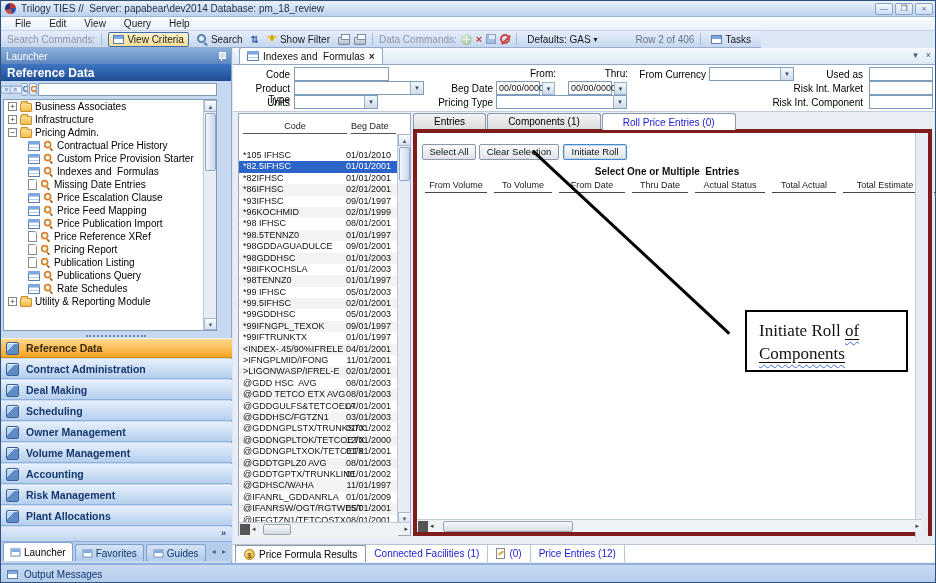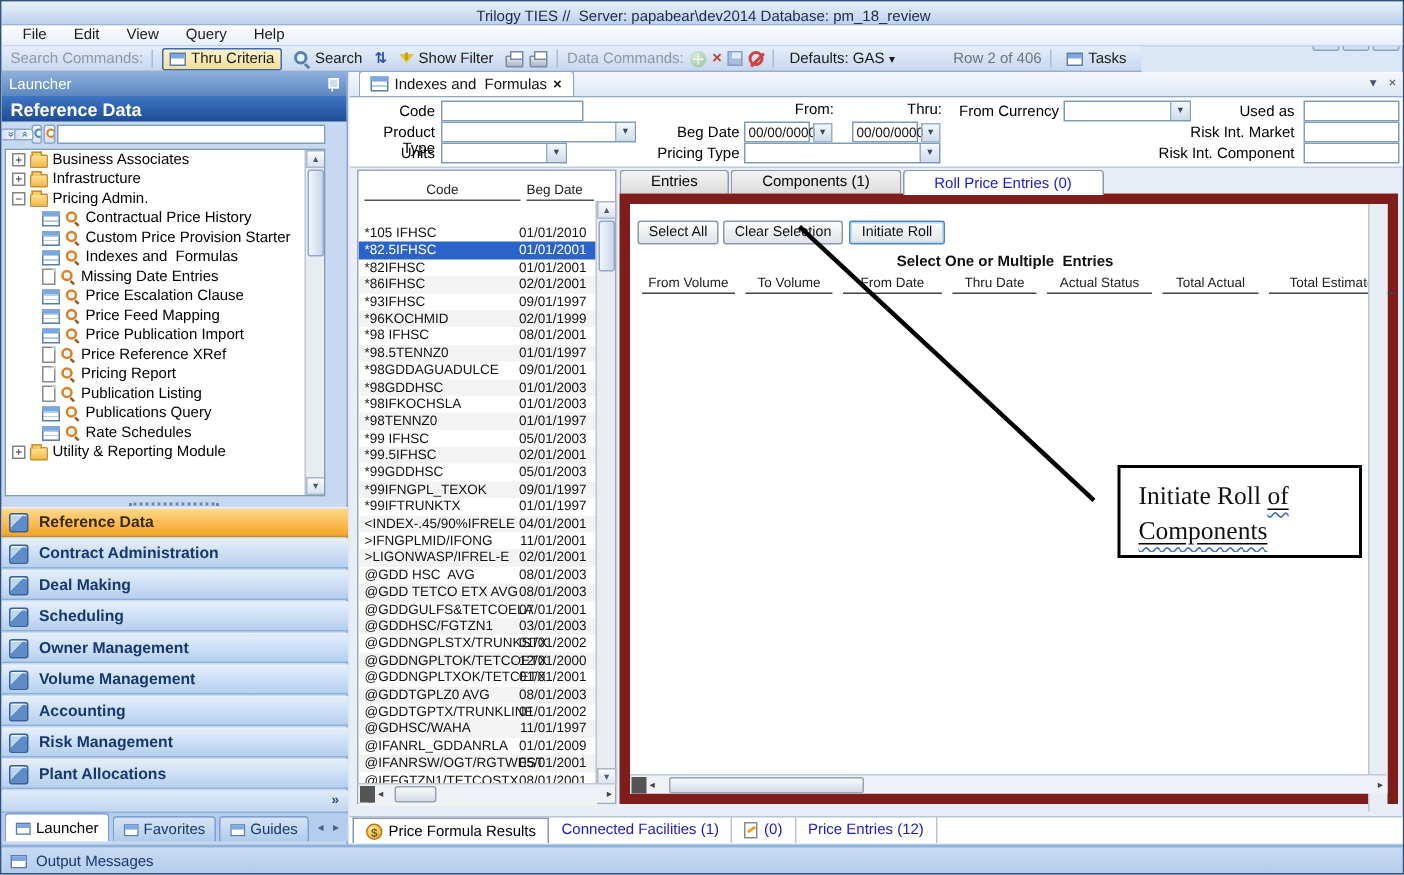--- a/index.html
+++ b/index.html
@@ -3,21 +3,21 @@
 <meta charset="utf-8">
 <style>
   * { margin:0; padding:0; box-sizing:border-box; }
   html,body { background:#888; }
   body { font-family:"Liberation Sans","DejaVu Sans",sans-serif; font-size:10px; color:#111; }
   #root { position:relative; width:936px; height:583px; background:#dce7f6; border:1px solid #30507e; overflow:hidden; }
 
   
   #titlebar { position:absolute; left:0; top:0; width:936px; height:16px;
     background:linear-gradient(#e8f1fc,#bcd2ee); display:flex; align-items:center; gap:5px; padding:0 4px;
-    border-bottom:1px solid #9ab4d8;flex-direction:column; }
+    border-bottom:1px solid #9ab4d8; }
   .pinwheel { width:11px; height:11px; border-radius:50%;
     background:conic-gradient(#c23333 0 22%, #2a50a8 22% 45%, #d04848 45% 70%, #20307c 70%); }
   #title-text { color:#1d2a45; white-space:pre; }
   #win-btns { margin-left:auto; display:flex; gap:2px; }
   .win-btn { width:18px; height:12px; border:1px solid #8ba4c6; border-radius:2px;
     background:linear-gradient(#f2f7fd,#cdddf2); font-size:8px; line-height:10px; text-align:center; color:#44557a; }
 
   #menubar { position:absolute; left:0; top:16px; width:936px; height:14px; background:linear-gradient(#fbfdff,#e8effa);
     display:flex; align-items:center; gap:2px; padding:0 6px; border-bottom:1px solid #c6d4e8; }
   .menu-item { padding:0 8px; color:#1a1a1a; }
@@ -140,21 +140,21 @@
   .hs-left { position:absolute; left:13px; top:2px; font-size:7px; color:#444; }
   .hs-right { position:absolute; right:2px; top:2px; font-size:7px; color:#444; }
   .hs-thumb { position:absolute; top:1px; height:11px; background:linear-gradient(#f8fafc,#d4dce6); border:1px solid #98a4b4; border-radius:2px; }
 
   
   #right-panel { position:absolute; left:180px; top:65px; width:519px; height:423px; }
   #rp-tabs { position:absolute; left:0; top:0; height:16px; display:flex; }
   .rp-tab { height:16px; padding:0 20px; border:1px solid #8a98ac; border-bottom:none; border-radius:3px 3px 0 0;
     background:linear-gradient(#f4f4f4,#dcdcdc); display:flex; align-items:center; margin-right:1px; color:#000; }
   .rp-tab[data-active="true"] { background:#fff; color:#1a1acd; height:17px; position:relative; z-index:2; }
-  #rp-box { position:absolute; left:0; top:16px; width:519px; height:407px; background:#fff; border:7px solid #7f1d1d; }
+  #rp-box { position:absolute; left:0; top:16px; width:519px; height:407px; background:#fff; border:4px solid #7f1d1d; }
   .rp-btn { position:absolute; top:11px; height:16px; border:1px solid #8a98ac; border-radius:2px;
     background:linear-gradient(#fcfcfc,#dfe3e8); font-size:9.5px; text-align:center; line-height:14px; color:#111; }
   #rp-btn-1 { left:5px; width:54px; }
   #rp-btn-2 { left:62px; width:80px; }
   #rp-btn-3 { left:146px; width:64px; border:1px solid #4a88c8; box-shadow:0 0 0 1px #bcd8f0 inset; }
   #rp-banner { position:absolute; left:0; top:33px; width:500px; text-align:center; font-weight:bold; font-size:10px; white-space:pre; }
   #rp-cols { position:absolute; left:8px; top:47px; display:flex; }
   .rp-col { border-bottom:1px solid #444; margin-right:7px; font-size:9px; color:#222; white-space:nowrap; overflow:hidden; text-align:center; height:13px; }
   .rp-col:nth-child(1){width:62px} .rp-col:nth-child(2){width:58px} .rp-col:nth-child(3){width:66px}
   .rp-col:nth-child(4){width:56px} .rp-col:nth-child(5){width:70px} .rp-col:nth-child(6){width:64px}
@@ -209,21 +209,21 @@
 
       <span class="menu-item">Help</span>
 
   </div>
 
   <div id="toolbar">
     <span class="tb-label">Search Commands:</span>
     <span class="tb-sep"></span>
     <span class="tb-btn hl">
       <span class="i-window"></span>
-      <span>Thru Criteria</span>
+      <span>View Criteria</span>
     </span>
     <span class="tb-btn">
       <span class="i-mag"></span>
       <span>Search</span>
     </span>
     <span class="i-sort">⇅</span>
     <span class="tb-btn">
       <span class="i-funnel"></span>
       <span>Show Filter</span>
     </span>

